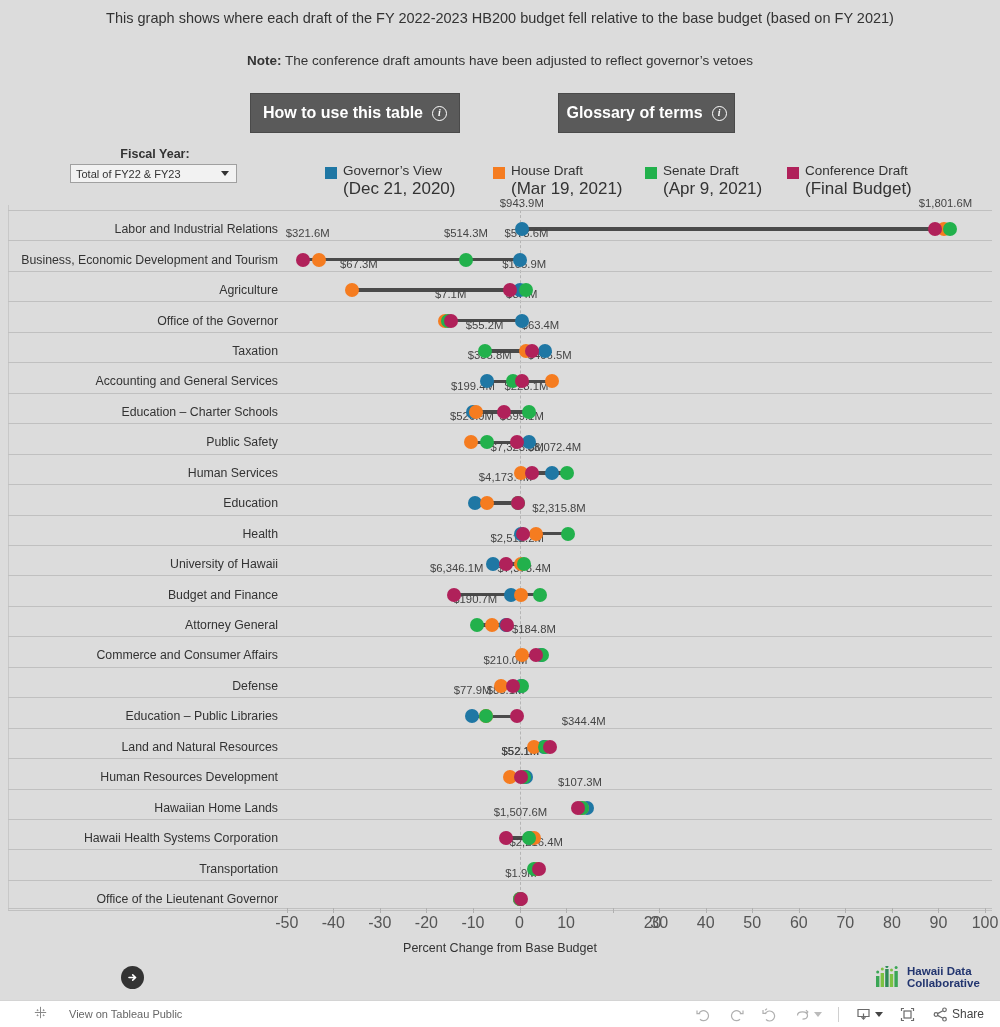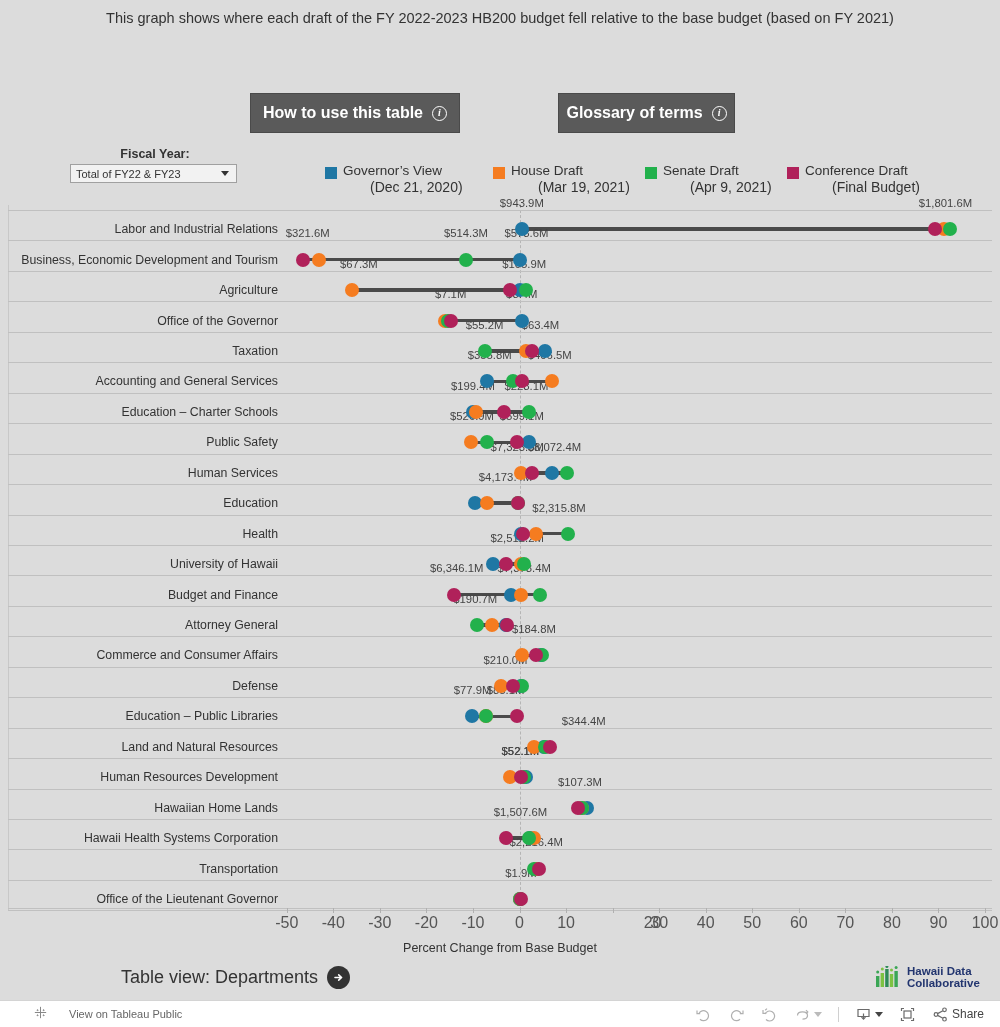--- a/index.html
+++ b/index.html
@@ -56,21 +56,21 @@
     border-top: 5.5px solid #333;
   }
 
   
   #legend { position: absolute; top: 164px; left: 325px; width: 620px; height: 34px; }
   .lg-item { position: absolute; top: 0; }
   .lg-swatch { position: absolute; top: 3px; left: 0; width: 12px; height: 12px; }
   .lg-name { position: absolute; top: -1px; left: 18px; white-space: nowrap;
              font-size: 13.5px; color: #333; }
   .lg-date { position: absolute; top: 15px; left: 18px; white-space: nowrap;
-             font-size: 14px; color: #333; margin-left: 27px; }
+             font-size: 17px; color: #333; }
 
   
   #chart { position: absolute; top: 205px; left: 0; width: 1000px; height: 705px; }
   .plot-bg { position: absolute; inset: 0; background: #dcdcdc; }
   .row-line { position: absolute; left: 8px; width: 984px; height: 1px; background: #c0c0c0; }
   .row-label {
     position: absolute; right: 722px; text-align: right;
     font-size: 12.3px; color: #333; white-space: nowrap; line-height: 1;
   }
   .zero-line {
@@ -121,20 +121,23 @@
   .tb-share-txt { font-size: 12px; color: #444; }
   .mini-caret { width: 0; height: 0; border-left: 4px solid transparent;
     border-right: 4px solid transparent; border-top: 5px solid #777; }
 </style>
 </head>
 <body>
 
 <div id="app">
 
   <div class="hdr-title">This graph shows where each draft of the FY 2022-2023 HB200 budget fell relative to the base budget (based on FY 2021)</div>
+  <div class="hdr-note">
+    <b>Note:</b><span> The conference draft amounts have been adjusted to reflect governor’s vetoes</span>
+  </div>
 
   <div class="btn-dark" id="btn-howto">
     <span>How to use this table</span>
     <span class="info-circle">i</span>
   </div>
   <div class="btn-dark" id="btn-glossary">
     <span>Glossary of terms</span>
     <span class="info-circle">i</span>
   </div>
 
@@ -402,21 +405,20 @@
       <div class="ax-txt" style="left: 845.35px;">70</div>
       <div class="ax-tick" style="left: 891.9px;"></div>
       <div class="ax-txt" style="left: 891.9px;">80</div>
       <div class="ax-tick" style="left: 938.45px;"></div>
       <div class="ax-txt" style="left: 938.45px;">90</div>
       <div class="ax-tick" style="left: 985px;"></div>
       <div class="ax-txt" style="left: 985px;">100</div>
     </div>
 
   <div class="tv-link" id="tv-dept">
-    <span>Table view: Departments</span>
     <span class="arrow-circle">
       <svg width="13" height="13" viewBox="0 0 13 13">
           <path d="M3 6.5h6M6.7 3.8 9.6 6.5 6.7 9.2" stroke="#fff" stroke-width="1.6" fill="none" stroke-linecap="round" stroke-linejoin="round"></path>
         </svg>
     </span>
   </div>
 
   <div id="logo">
     <svg width="26" height="22" viewBox="0 0 26 22">
       <rect x="0" y="10" width="3.4" height="11" fill="#3aa655"></rect>

